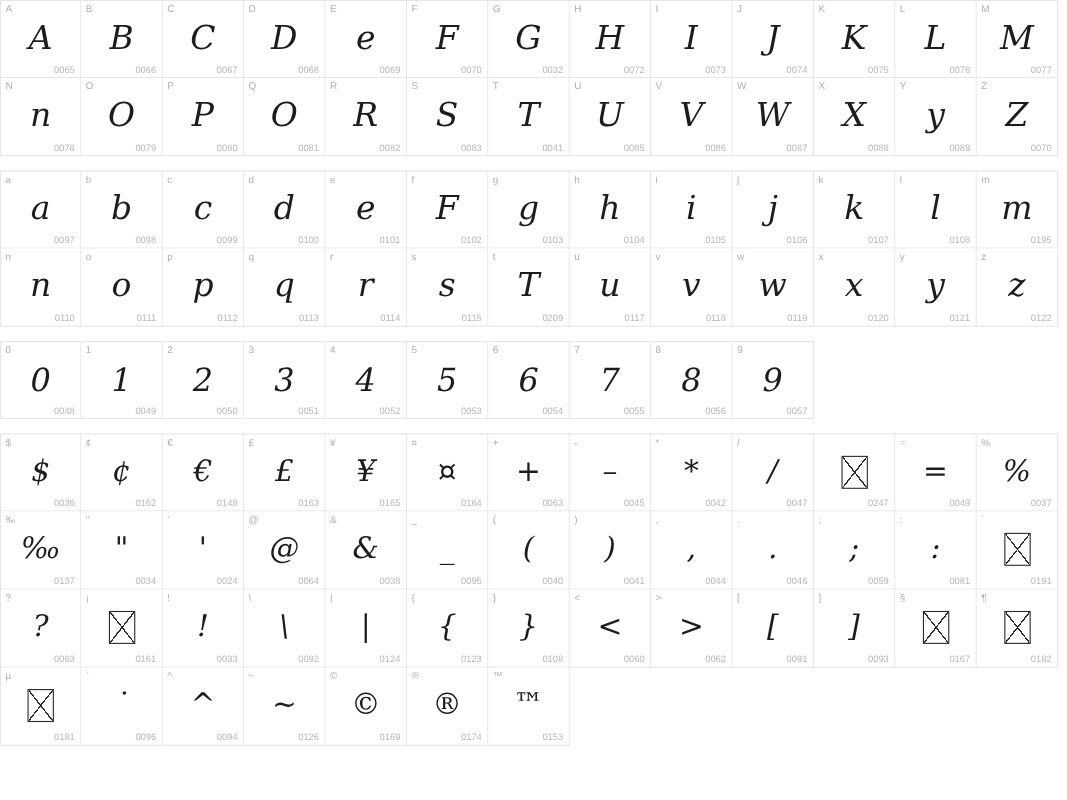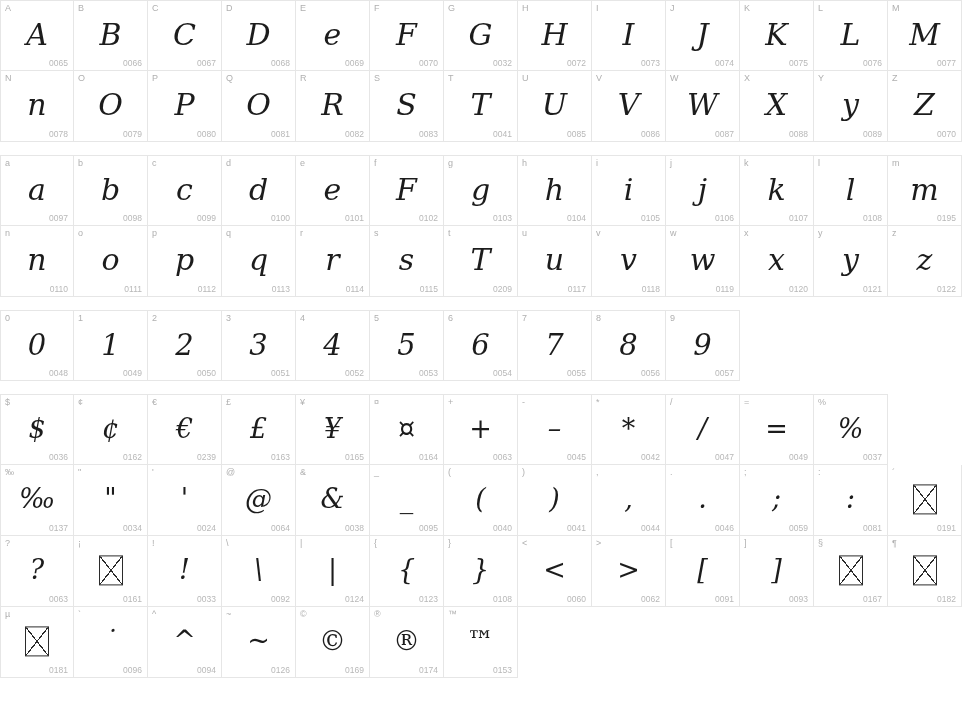--- a/index.html
+++ b/index.html
@@ -431,21 +431,21 @@
         <span class="code">0036</span>
       </div>
       <div class="cell">
         <span class="corner">¢</span>
         <span class="glyph punct">¢</span>
         <span class="code">0162</span>
       </div>
       <div class="cell">
         <span class="corner">€</span>
         <span class="glyph punct">€</span>
-        <span class="code">0239</span>
+        <span class="code">0148</span>
       </div>
       <div class="cell">
         <span class="corner">£</span>
         <span class="glyph punct">£</span>
         <span class="code">0163</span>
       </div>
       <div class="cell">
         <span class="corner">¥</span>
         <span class="glyph punct">¥</span>
         <span class="code">0165</span>
@@ -469,20 +469,25 @@
         <span class="corner">*</span>
         <span class="glyph punct">*</span>
         <span class="code">0042</span>
       </div>
       <div class="cell">
         <span class="corner">/</span>
         <span class="glyph punct">/</span>
         <span class="code">0047</span>
       </div>
       <div class="cell">
+        <span class="corner"></span>
+        <span class="tofu"></span>
+        <span class="code">0247</span>
+      </div>
+      <div class="cell">
         <span class="corner">=</span>
         <span class="glyph punct">=</span>
         <span class="code">0049</span>
       </div>
       <div class="cell">
         <span class="corner">%</span>
         <span class="glyph punct">%</span>
         <span class="code">0037</span>
       </div>
     </div>

